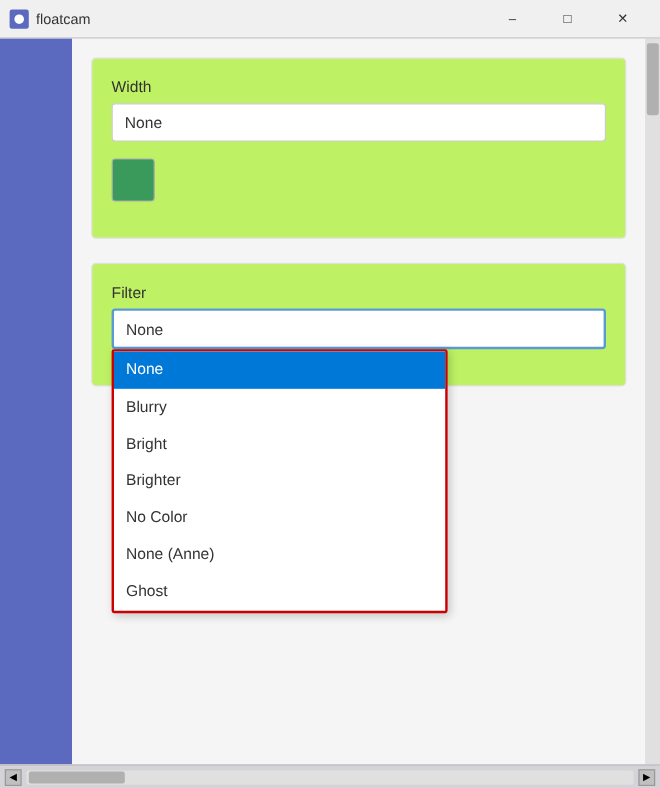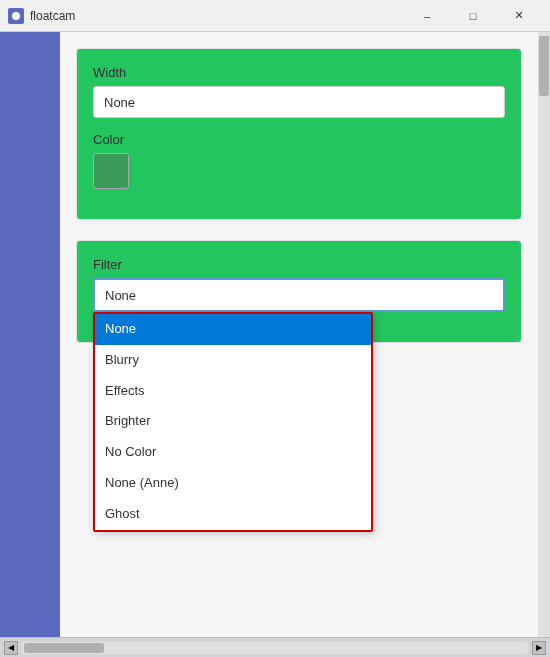--- a/index.html
+++ b/index.html
@@ -108,21 +108,21 @@
       top: 4px;
       left: 1px;
     }
 
     .content-area {
       padding: 16px;
       min-width: 400px;
     }
 
     .section-card {
-      background: #22c55e;
+      background: #bef264;
       border: 1px solid #e0e0e0;
       border-radius: 4px;
       padding: 16px;
       margin-bottom: 20px;
     }
 
     .field-group {
       margin-bottom: 14px;
     }
 
@@ -274,35 +274,34 @@
 
     <div class="main-content">
       <div class="content-area">
 
         <div class="section-card">
           <div class="field-group">
             <label class="field-label">Width</label>
             <input class="field-input" type="text" value="None" style="">
           </div>
           <div class="field-group">
-            <label class="field-label">Color</label>
             <div class="color-swatch" style="background:#3a9a5c;"></div>
           </div>
         </div>
 
         <div class="section-card">
           <div class="field-group">
             <label class="field-label">Filter</label>
             <div class="dropdown-container">
               <input class="dropdown-input" type="text" readonly="" value="None" style="">
               
               <div class="dropdown-list">
                 <div class="dropdown-item selected">None</div>
                 <div class="dropdown-item">Blurry</div>
-                <div class="dropdown-item">Effects</div>
+                <div class="dropdown-item">Bright</div>
                 <div class="dropdown-item">Brighter</div>
                 <div class="dropdown-item">No Color</div>
                 <div class="dropdown-item">None (Anne)</div>
                 <div class="dropdown-item">Ghost</div>
 
               </div>
             </div>
           </div>
         </div>
 

